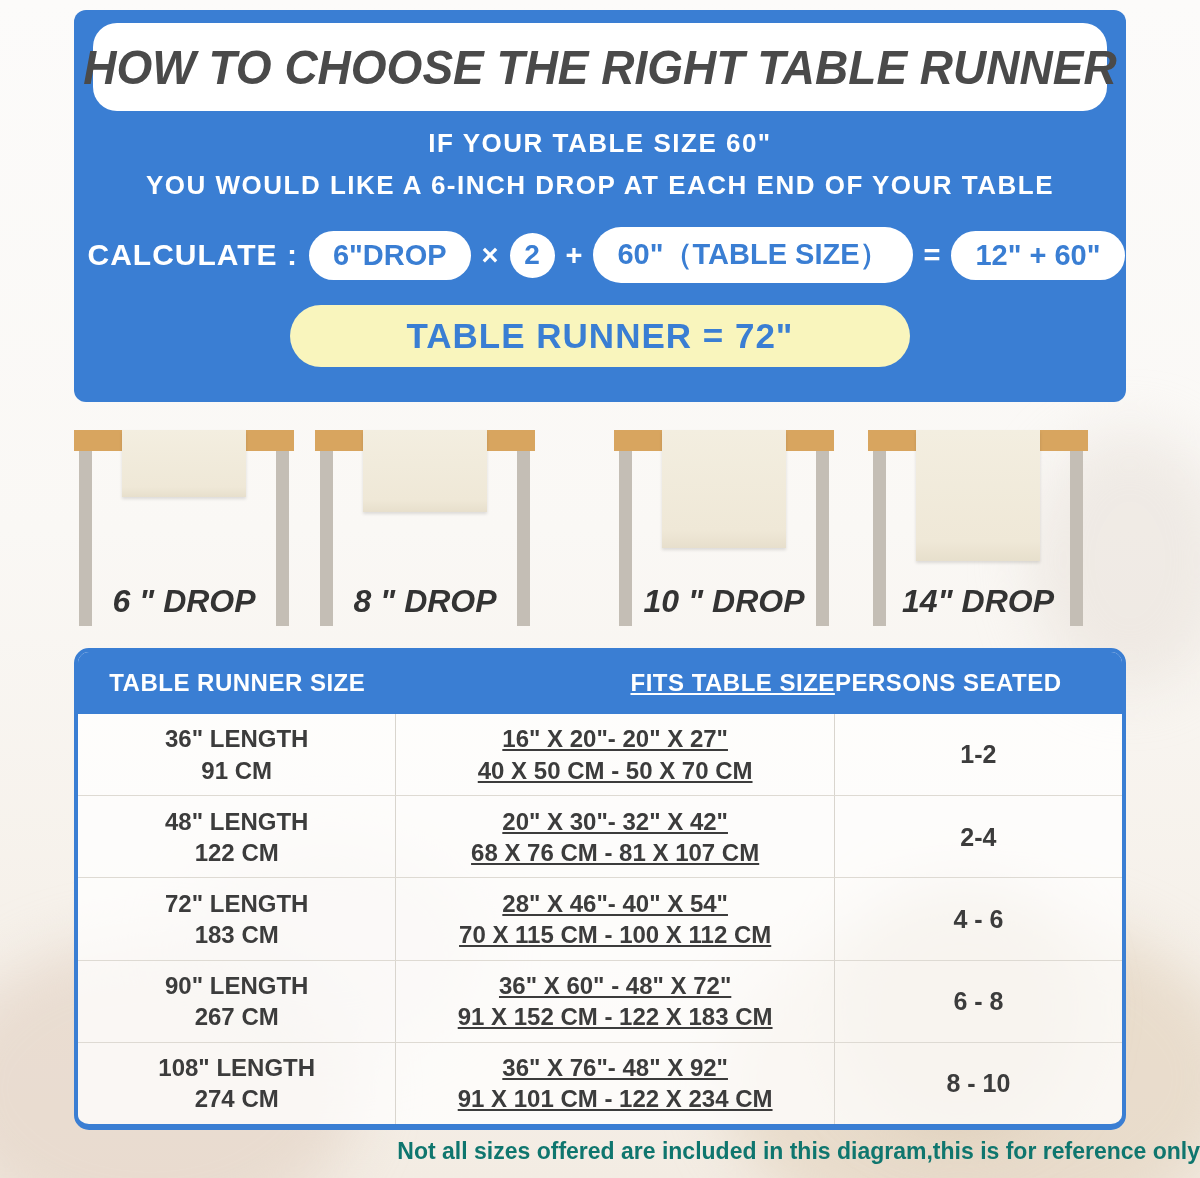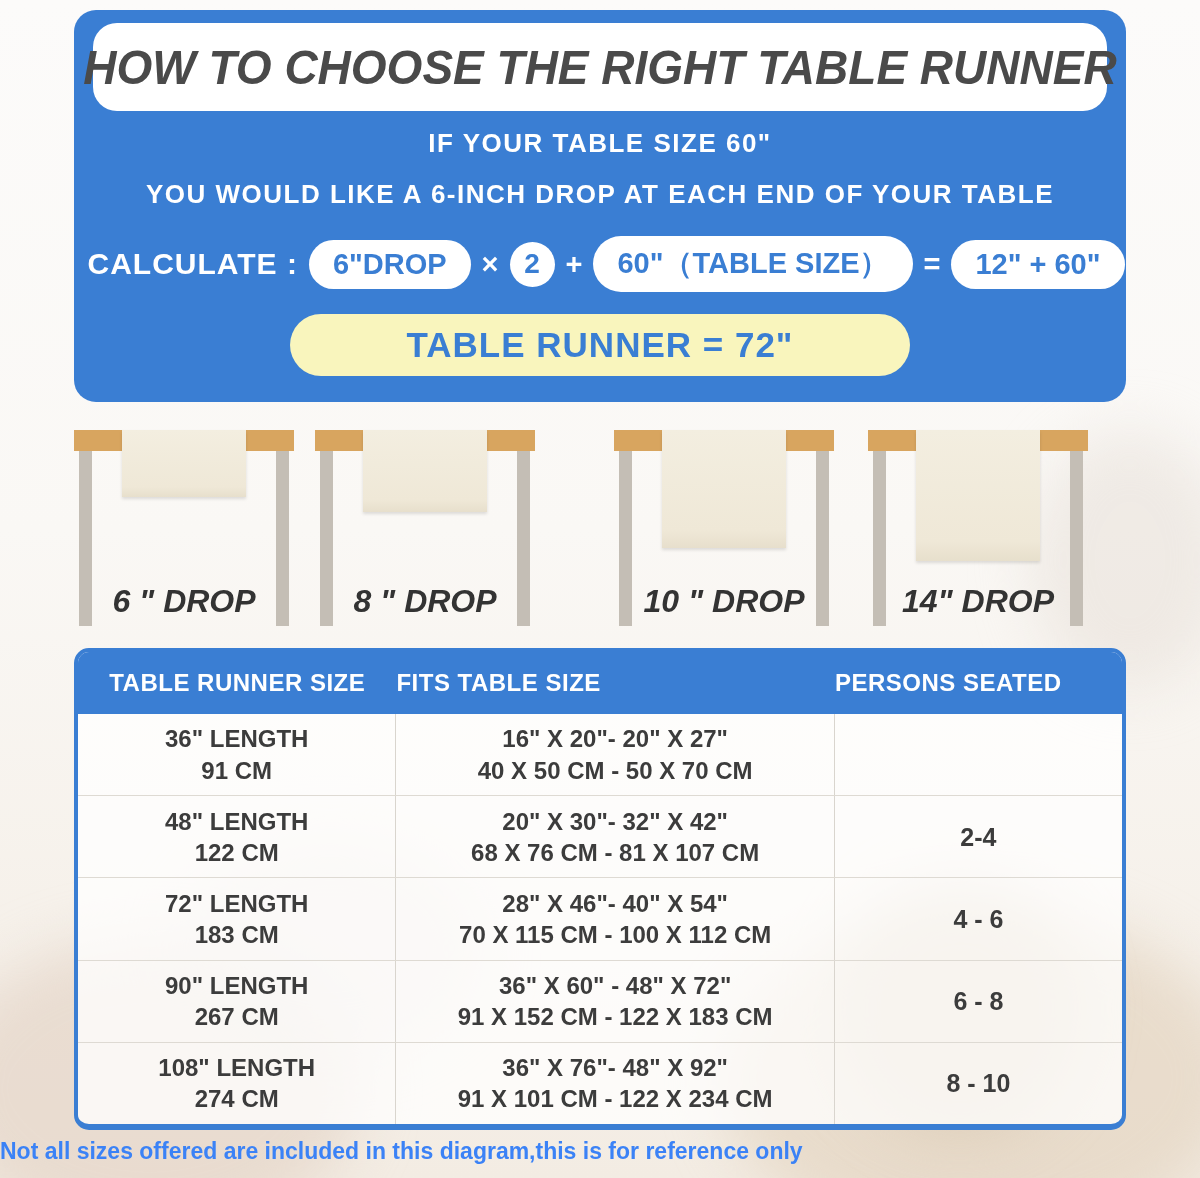--- a/index.html
+++ b/index.html
@@ -15,33 +15,33 @@
   .blob { position:absolute; border-radius:50%; filter:blur(28px); }
   .blob.b1 { left:-60px; bottom:-60px; width:420px; height:300px; background:rgba(224,206,192,.55); }
   .blob.b2 { right:-40px; bottom:-70px; width:520px; height:340px; background:rgba(225,208,186,.6); }
   .blob.b3 { right:120px; bottom:40px; width:240px; height:260px; background:rgba(214,196,172,.5); }
   .blob.b4 { left:180px; bottom:120px; width:300px; height:220px; background:rgba(226,218,210,.45); }
   .blob.b5 { right:-30px; top:430px; width:200px; height:260px; background:rgba(230,222,214,.5); }
 
   
   .hero {
     position:absolute; left:74px; top:10px; width:1052px; height:392px;
-    background:#3a7ed3; border-radius:22px;
+    background:#3a7ed3; border-radius:12px;
   }
   .title-banner {
     margin:13px 19px 0; height:88px; background:#ffffff; border-radius:24px;
     display:flex; align-items:center; justify-content:center;
   }
   .title {
     font-size:46px; font-weight:bold; font-style:italic; color:#4a4a4a;
     letter-spacing:0px; white-space:nowrap; transform:scaleY(1.06);
   }
   .sub { text-align:center; color:#ffffff; font-weight:bold; letter-spacing:1.5px; }
   .sub1 { margin-top:17px; font-size:26px; }
-  .sub2 { margin-top:20px; font-size:26px; }
+  .sub2 { margin-top:11px; font-size:26px; }
 
   .calc-row {
     margin-top:26px; display:flex; align-items:center; justify-content:center;
     gap:11px; color:#ffffff; font-weight:bold;padding-left:12px;
   }
   .calc-label { font-size:30px; letter-spacing:1px; }
   .pill {
     background:#ffffff; color:#3a7ed3; border-radius:30px; padding:8px 24px;
     font-size:29px; font-weight:bold; white-space:nowrap;
   }
@@ -84,36 +84,36 @@
   .size-card {
     position:absolute; left:74px; top:648px; width:1052px; height:482px;
     border:4px solid #3a7ed3; border-bottom-width:6px; border-radius:15px;
     overflow:hidden; background:rgba(255,255,255,.76);
   }
   .size-header {
     display:flex; background:#3a7ed3; height:62px; align-items:center;
     color:#ffffff; font-weight:bold; font-size:24px; letter-spacing:.5px;
   }
   .c1 { width:30.5%; text-align:center; }
-  .c2 { width:42.0%; text-align:left; }
+  .c2 { width:42.0%; text-align:right;text-decoration:underline; }
   .c3 { width:27.5%; text-align:left; }
   .size-body { display:flex; flex-direction:column; height:calc(100% - 62px); }
   .srow { display:flex; flex:1; }
   .srow + .srow { border-top:1px solid #dedad3; }
   .cell {
     display:flex; flex-direction:column; align-items:center; justify-content:center;
     font-weight:bold; color:#3c3c3c; font-size:24px; line-height:1.3;
   }
   .cell.c1 { border-right:1px solid #d9d5ce; }
   .cell.c2 { border-right:1px solid #d9d5ce; }
   .cell.c3 { font-size:25px; }
 
   .footnote {
-    position:absolute; top:1138px; left:0; width:100%; text-align:left;
-    font-size:23px; font-weight:bold; color:#3b82f6;
+    position:absolute; top:1138px; left:0; width:100%; text-align:right;
+    font-size:23px; font-weight:bold; color:#0f766e;
   }
 </style>
 </head>
 <body>
 
 <div class="page">
 
   <div class="blob b1"></div>
   <div class="blob b2"></div>
   <div class="blob b3"></div>
@@ -180,20 +180,21 @@
 
       <div class="srow">
         <div class="cell c1">
           <span>36" LENGTH</span>
           <span>91 CM</span>
         </div>
         <div class="cell c2">
           <span>16" X 20"- 20" X 27"</span>
           <span>40 X 50 CM - 50 X 70 CM</span>
         </div>
+        <div class="cell c3">1-2</div>
       </div>
 
       <div class="srow">
         <div class="cell c1">
           <span>48" LENGTH</span>
           <span>122 CM</span>
         </div>
         <div class="cell c2">
           <span>20" X 30"- 32" X 42"</span>
           <span>68 X 76 CM - 81 X 107 CM</span>

